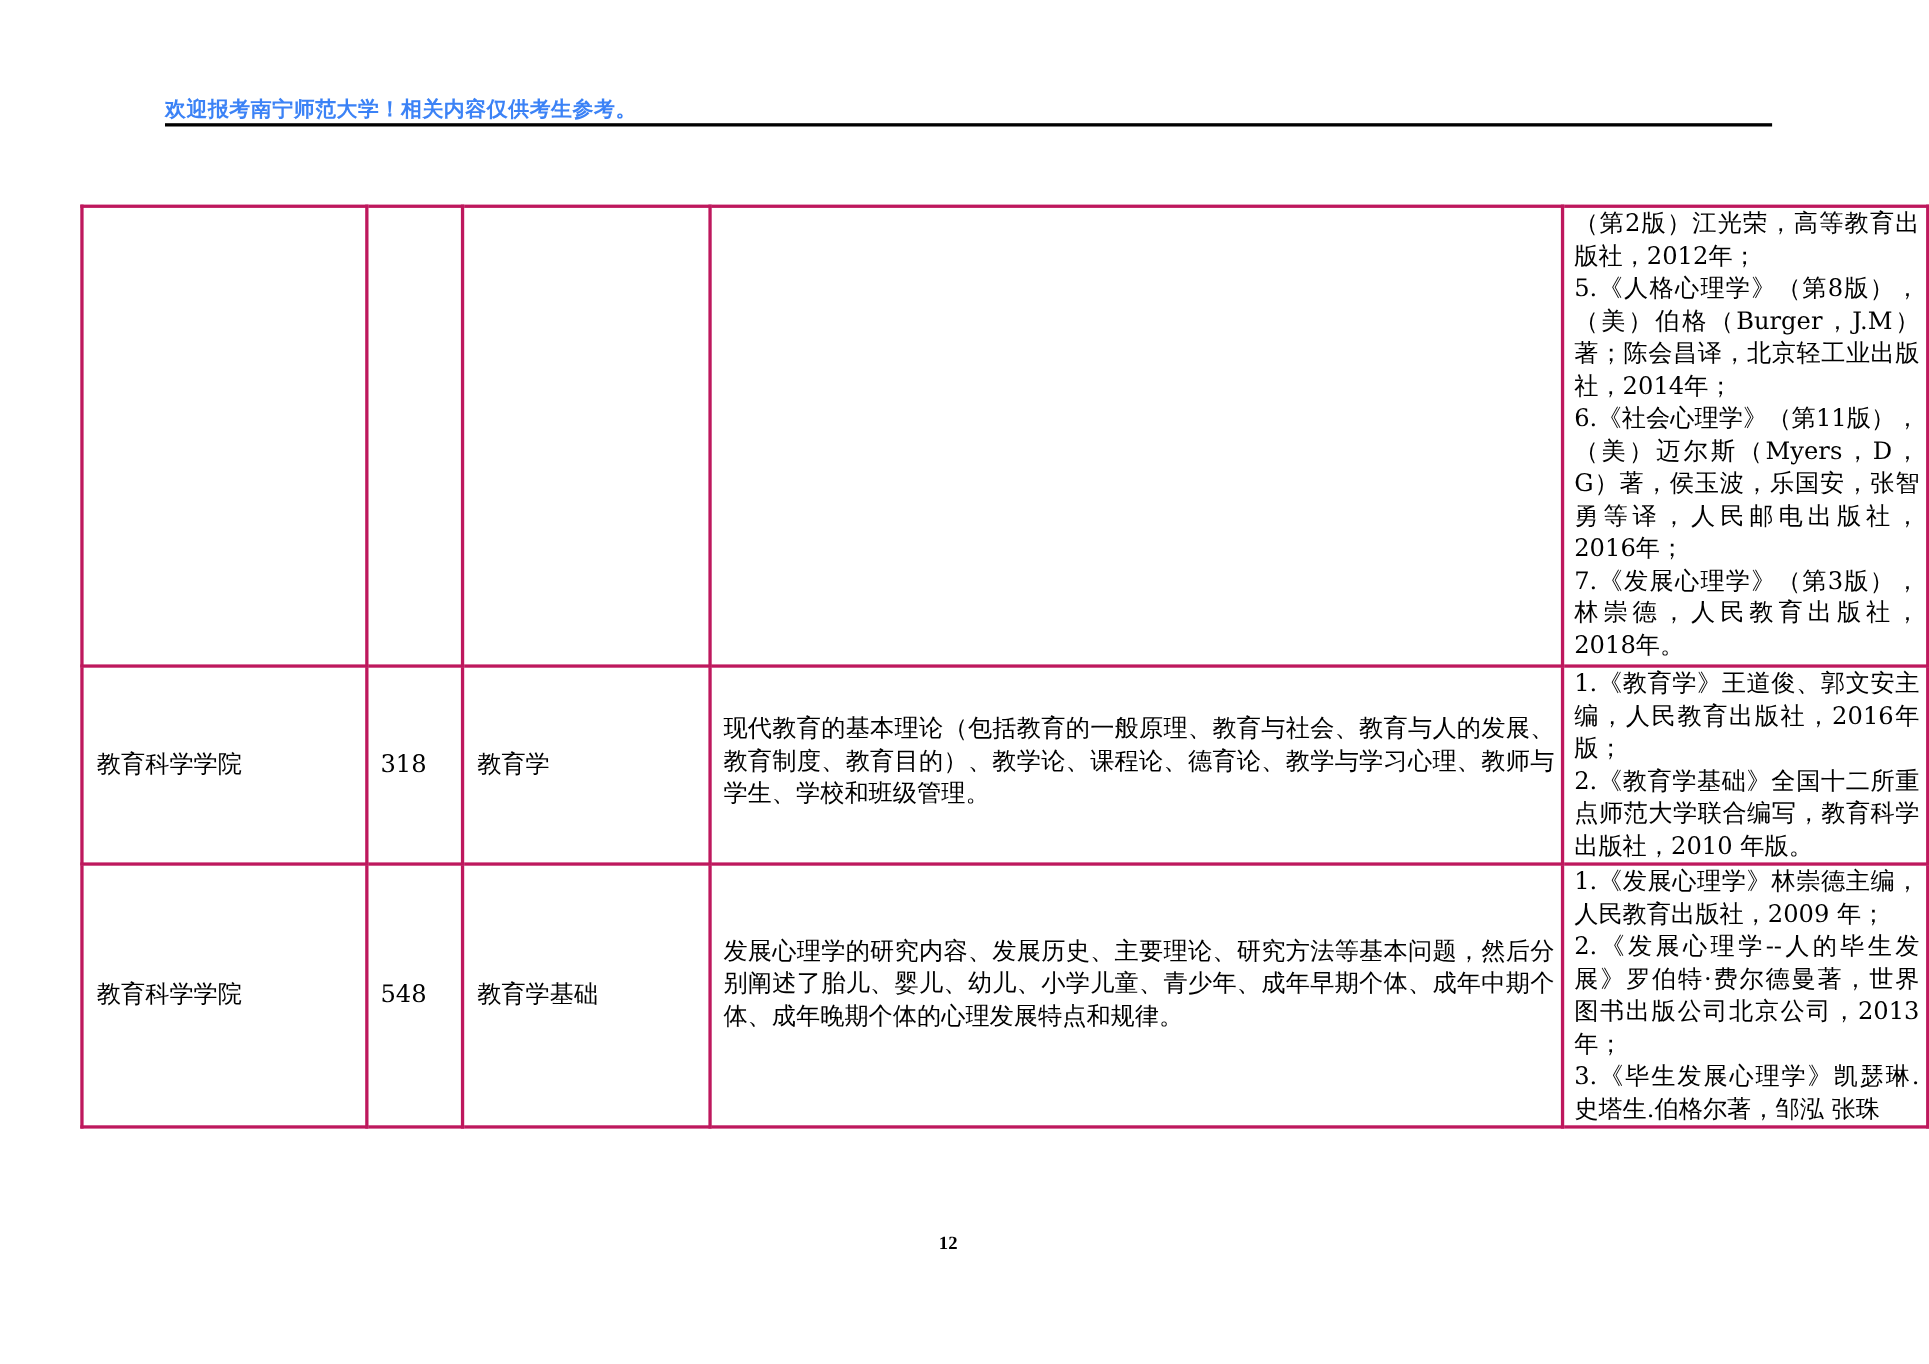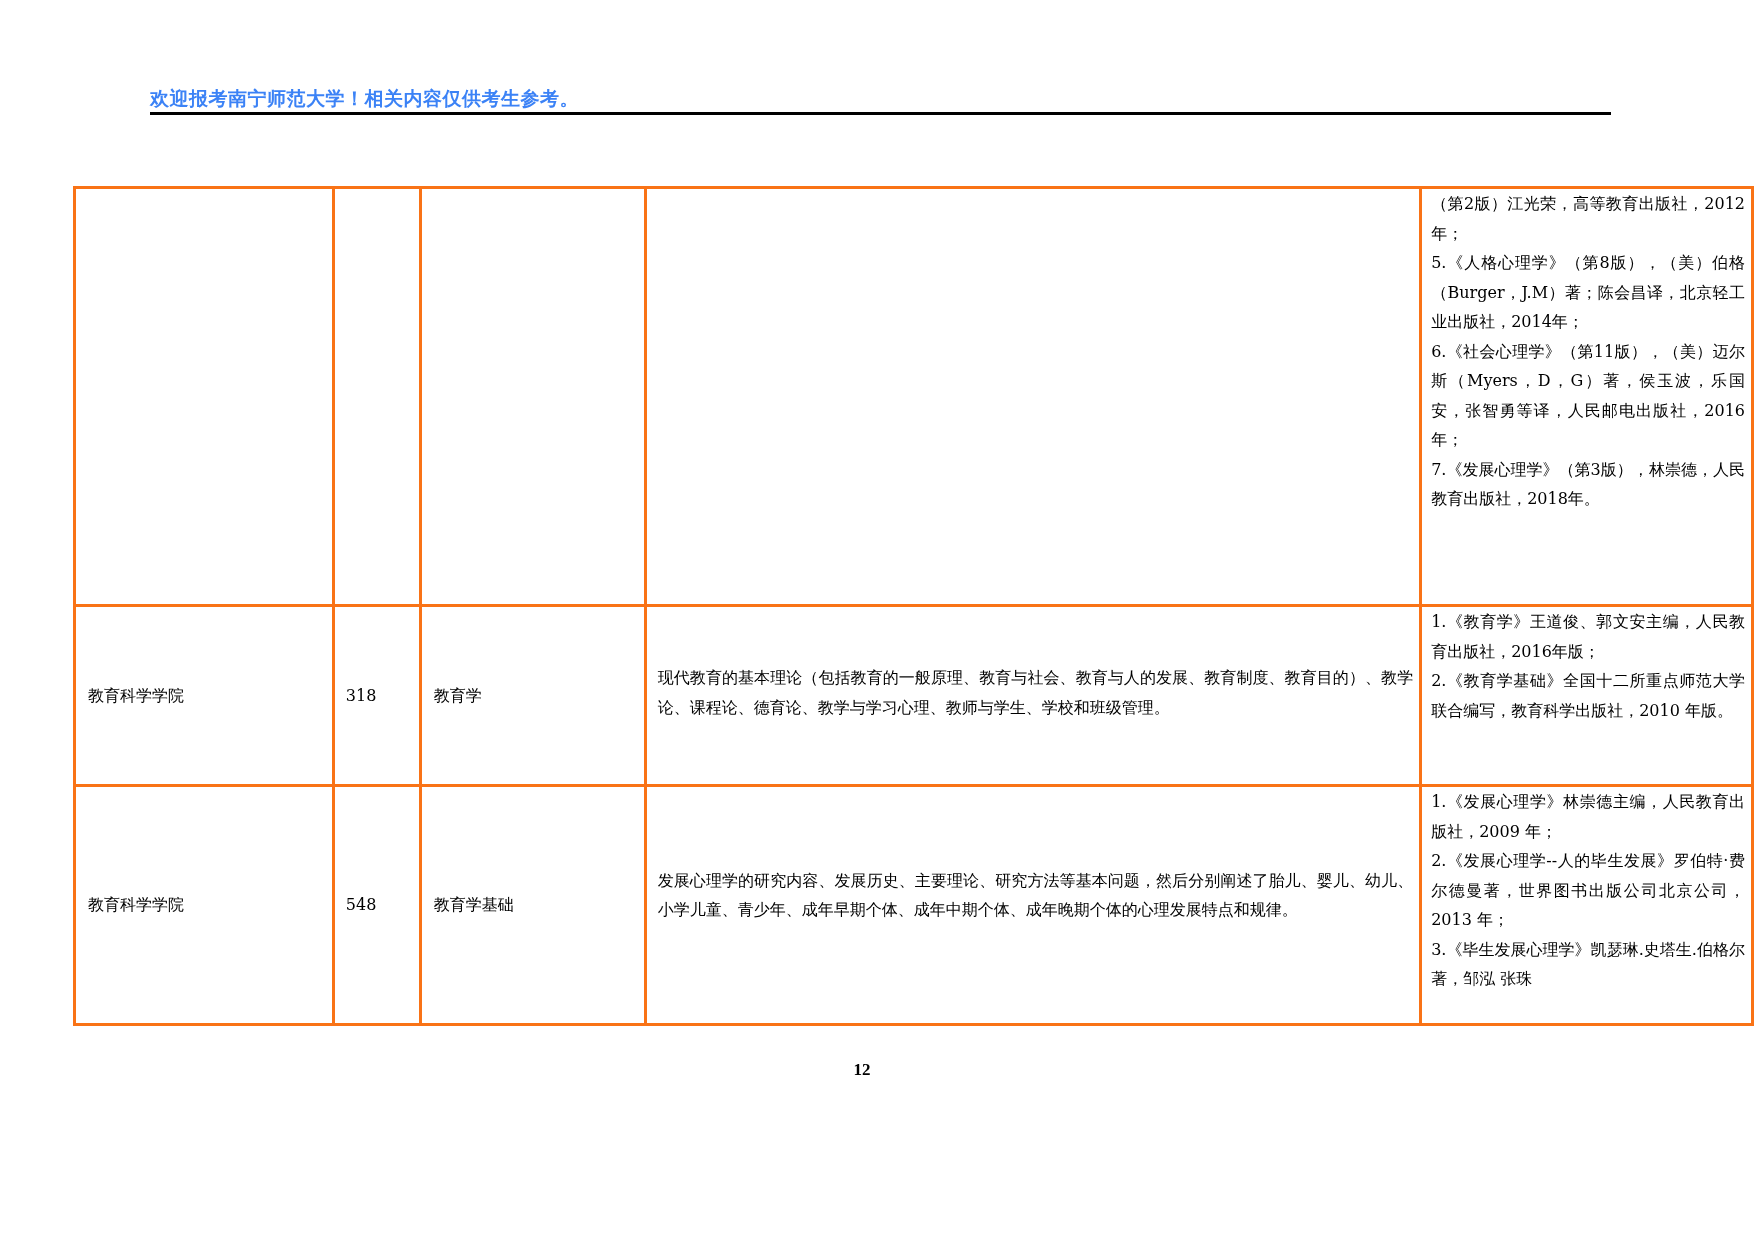--- a/index.html
+++ b/index.html
@@ -16,37 +16,37 @@
     }
     .header-rule {
       position: absolute; left: 150px; top: 112px; width: 1461px; height: 3px;
       background: #000;
     }
     .grid {
       position: absolute; left: 73px; top: 186px;
       border-collapse: collapse; table-layout: fixed;
     }
     .grid td {
-      border: 3px solid #f97316; padding: 0; vertical-align: middle;
-      font-size: 16px; line-height: 29.5px;
+      border: 3px solid #be185d; padding: 0; vertical-align: middle;
+      font-size: 22px; line-height: 29.5px;
     }
     .c-college { width: 244px; padding-left: 12px !important; }
     .c-code    { width: 73px;  padding-left: 11px !important; }
     .c-subject { width: 210px; padding-left: 12px !important; }
     .c-content { width: 756px; padding-left: 11px !important; padding-right: 6px !important; text-align: justify; }
     .c-refs    { width: 314px; padding-left: 9px !important; padding-right: 6px !important; vertical-align: top !important; text-align: justify; }
     .r1 td { height: 415px; }
     .r2 td { height: 177px; }
     .r3 td { height: 236px; }
     .refs-list { margin: 0; padding: 0; list-style: none; }
     .refs-list li { margin: 0; }
     .c-content .inner { padding-bottom: 6px; }
     .r3 .c-content .inner { padding-bottom: 20px; }
     .page-number {
-      position: absolute; left: 0; width: 1724px; top: 1060px; text-align: center;
+      position: absolute; left: 0; width: 1724px; top: 1120px; text-align: center;
       font-family: "Liberation Serif", "DejaVu Serif", serif; font-weight: bold; font-size: 17px;
     }
   </style>
 </head>
 <body>
 
 <div class="header-text">欢迎报考南宁师范大学！相关内容仅供考生参考。</div>
 <div class="header-rule"></div>
 
 <table class="grid">

